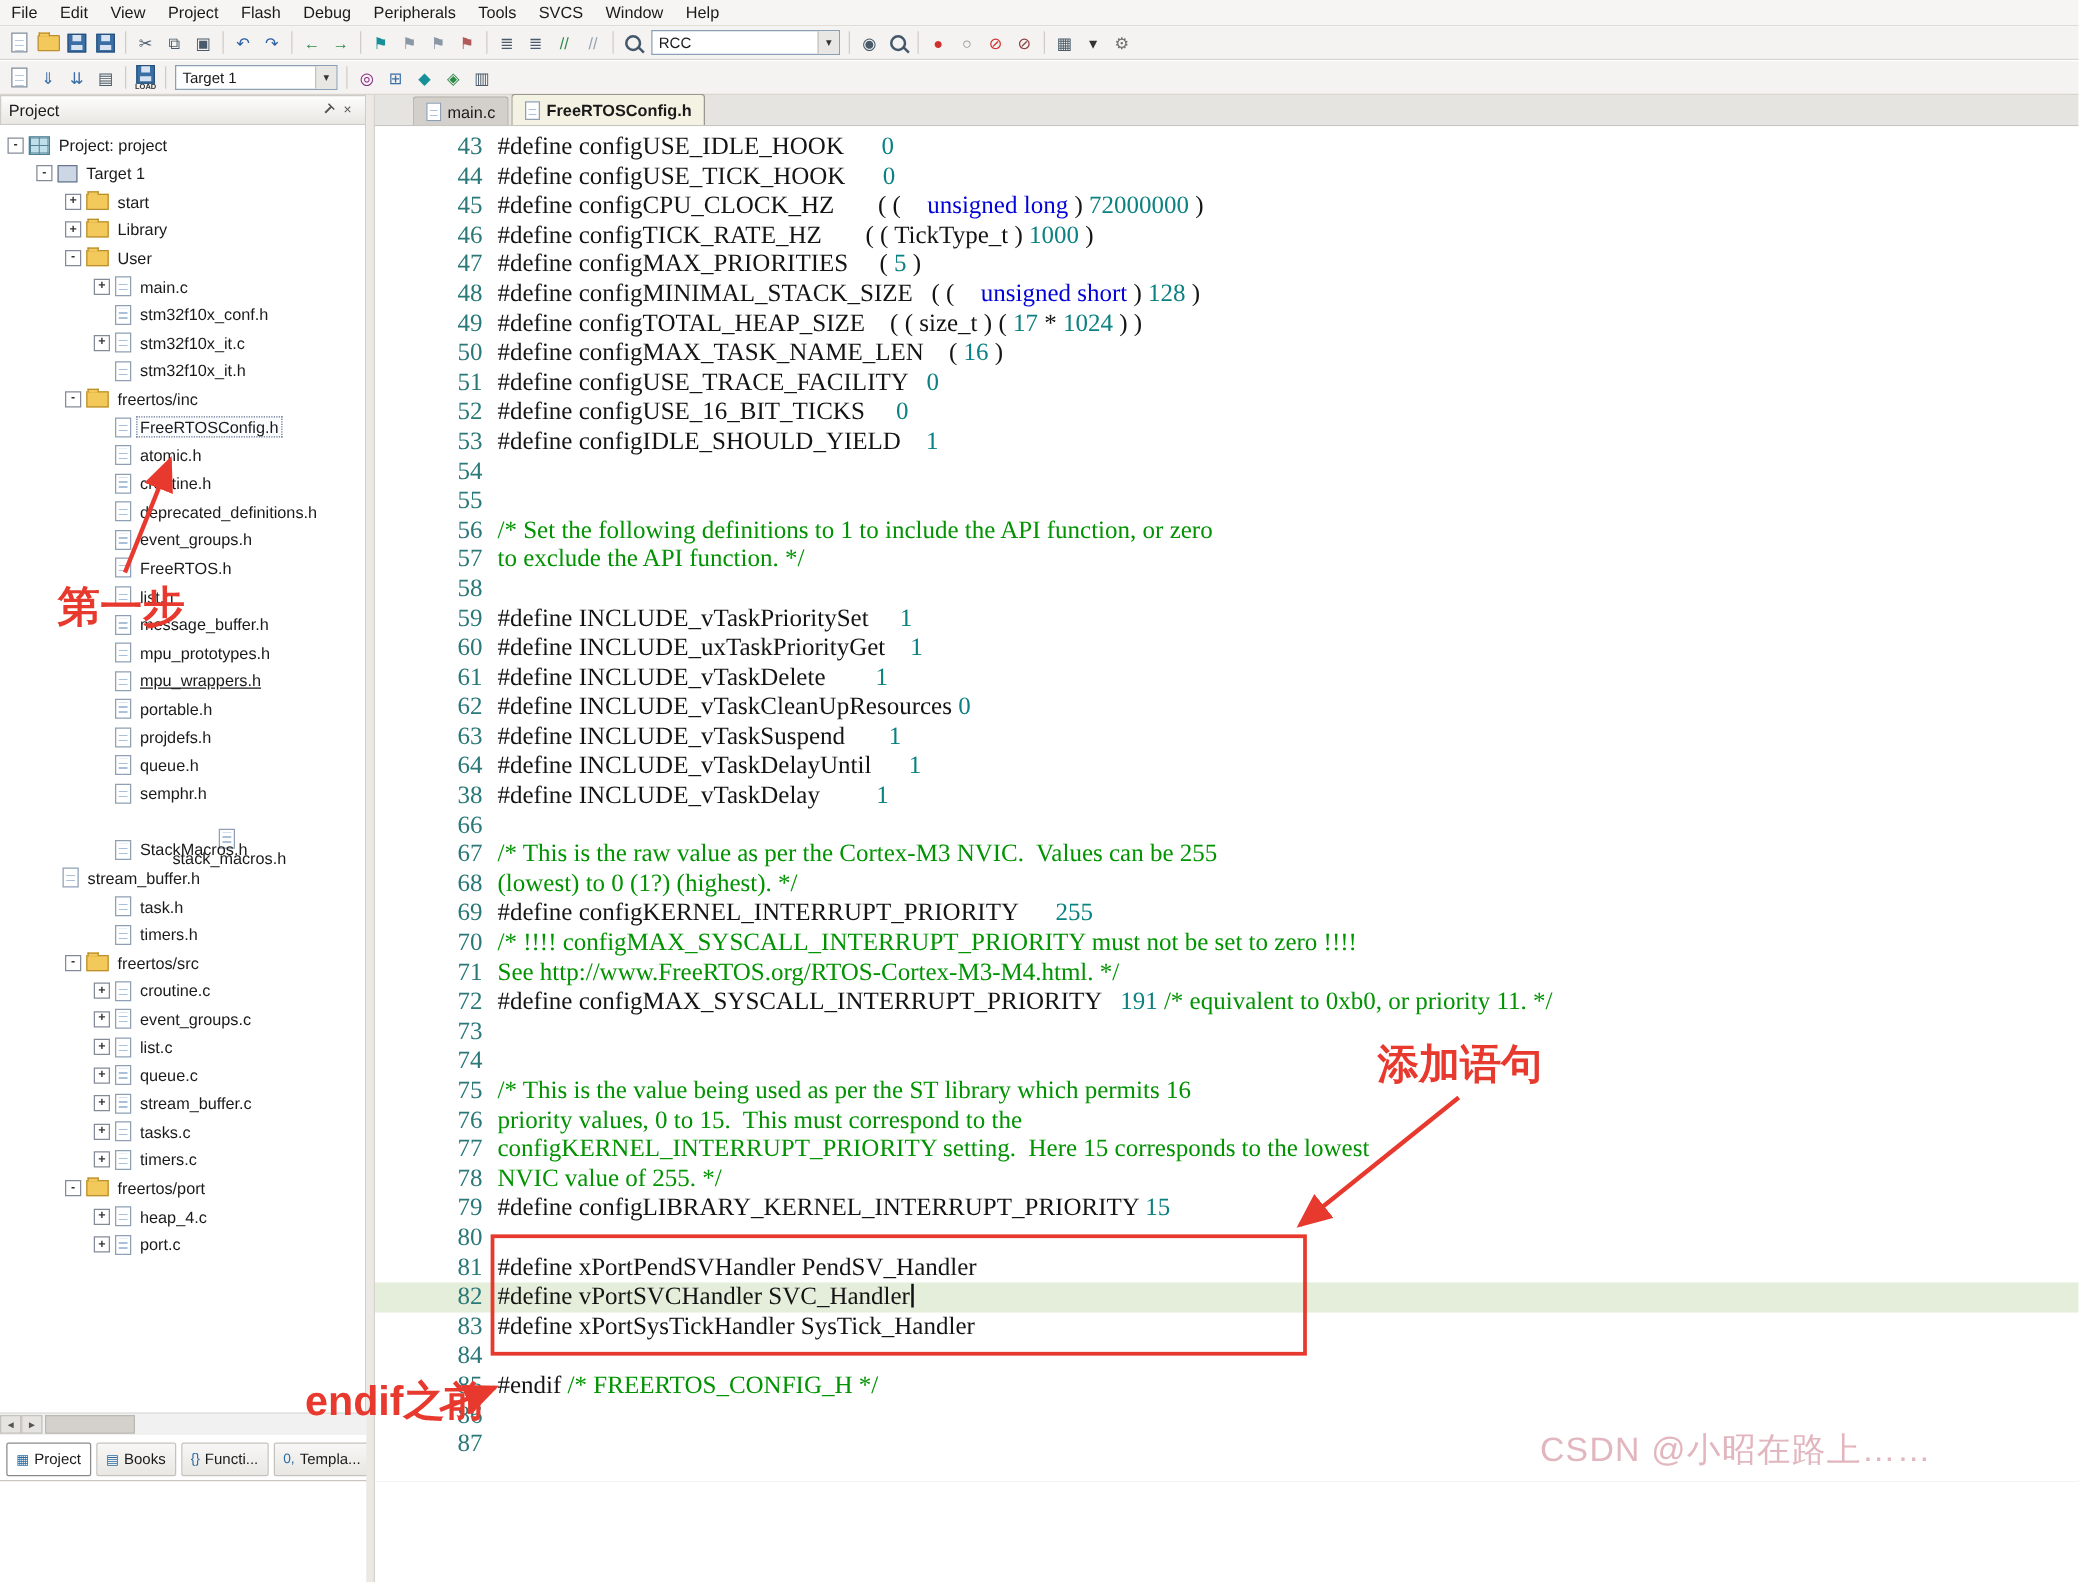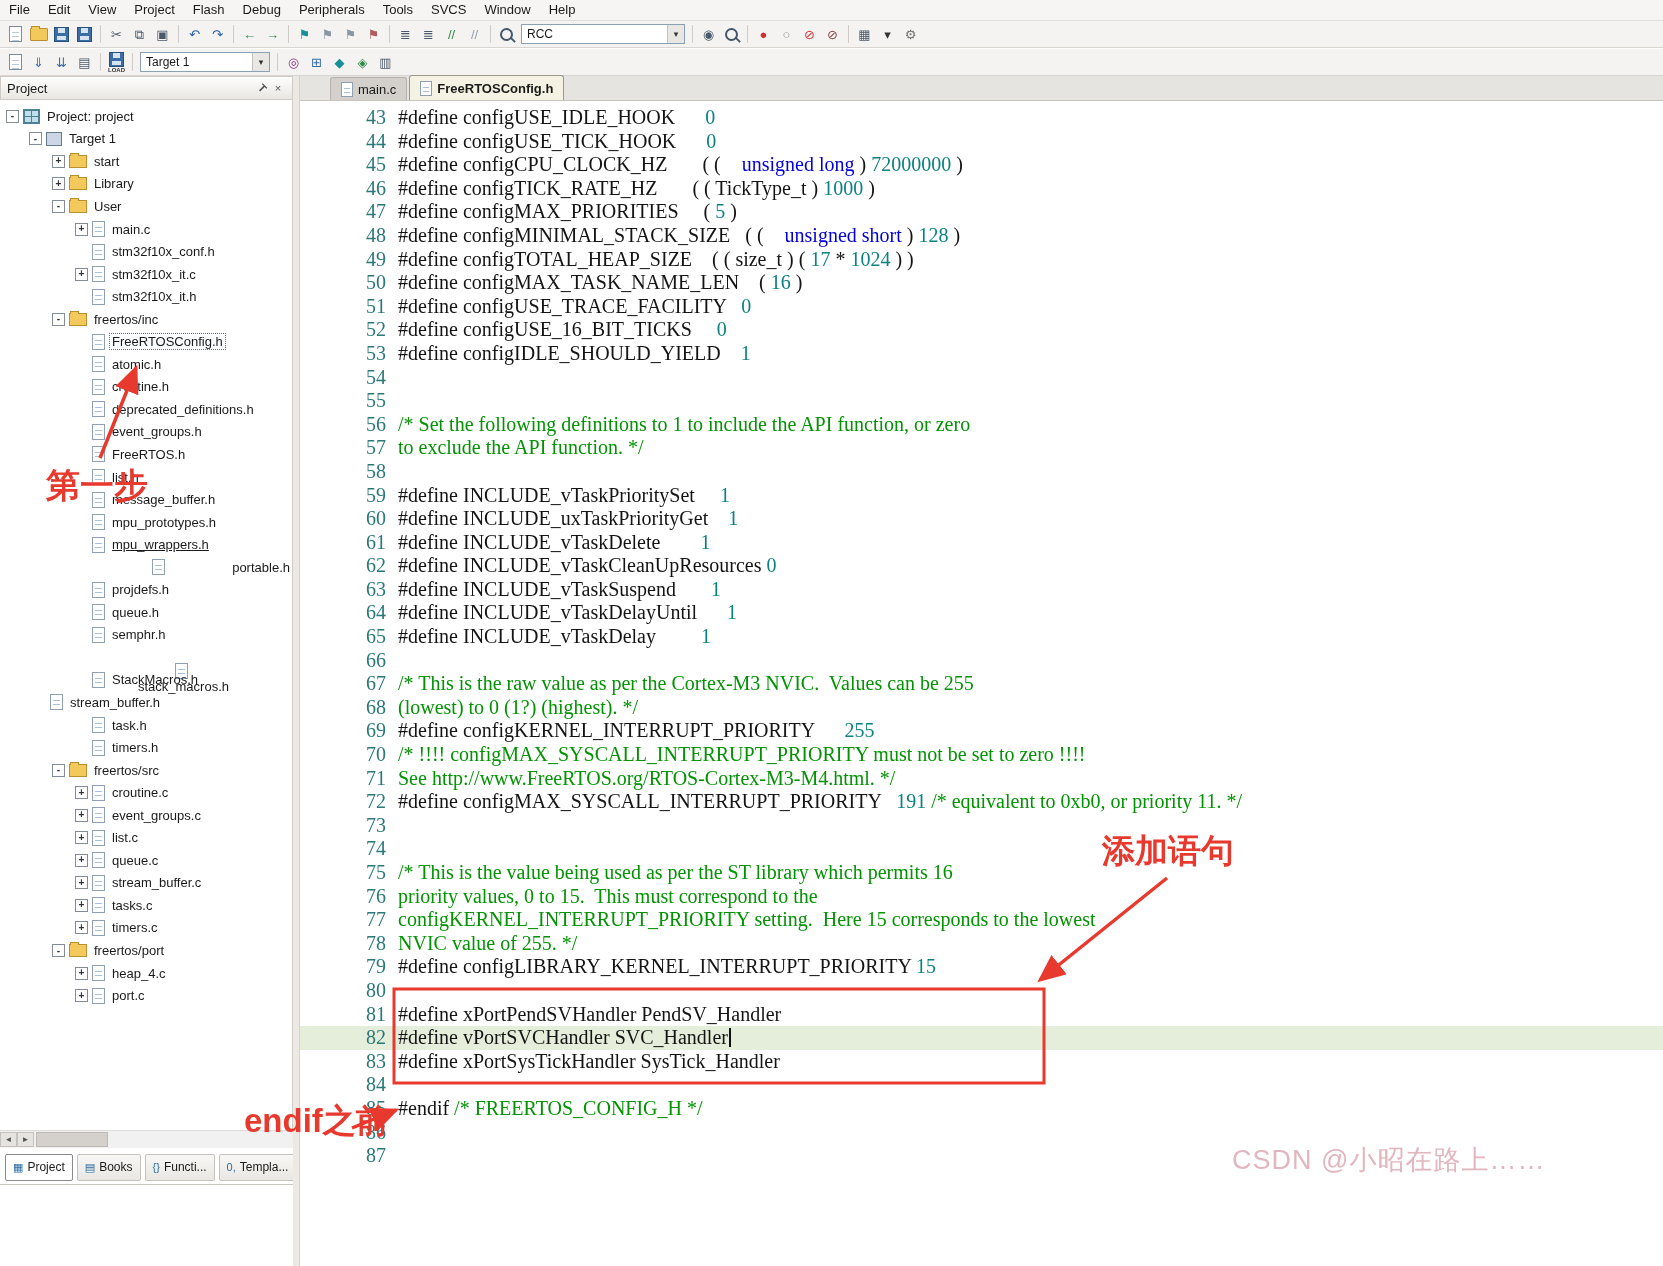--- a/index.html
+++ b/index.html
@@ -169,21 +169,21 @@
       <span class="ic">
         <span class="g" style="color: rgb(47, 138, 74);">//</span>
       </span>
       <span class="ic">
         <span class="g" style="color: rgb(151, 162, 173);">//</span>
       </span>
       <span class="tsep"></span>
       <span class="ic">
         <span class="magic"></span>
       </span>
-      <span class="combo" style="width: 164px; gap: 41px;">
+      <span class="combo" style="width: 151px; gap: 41px;">
         <span class="cval">RCC</span>
         <span class="carr">▾</span>
       </span>
       <span class="tsep"></span>
       <span class="ic">
         <span class="g" style="color: rgb(74, 90, 106);">◉</span>
       </span>
       <span class="ic">
         <span class="magic"></span>
       </span>
@@ -354,21 +354,21 @@
       <div class="trow" style="padding-left: 75px;">
         <span class="bxsp"></span>
         <span class="fic file"></span>
         <span class="tlabel">mpu_prototypes.h</span>
       </div>
       <div class="trow" style="padding-left: 75px; text-decoration: underline;">
         <span class="bxsp"></span>
         <span class="fic file"></span>
         <span class="tlabel">mpu_wrappers.h</span>
       </div>
-      <div class="trow" style="padding-left: 75px; justify-content: space-between;">
+      <div class="trow" style="padding-left: 75px;">
         <span class="bxsp"></span>
         <span class="fic file"></span>
         <span class="tlabel">portable.h</span>
       </div>
       <div class="trow" style="padding-left: 75px;">
         <span class="bxsp"></span>
         <span class="fic file"></span>
         <span class="tlabel">projdefs.h</span>
       </div>
       <div class="trow" style="padding-left: 75px;">
@@ -518,21 +518,21 @@
       <div class="cl"><span class="ln">55</span><span class="ct"></span></div>
       <div class="cl"><span class="ln">56</span><span class="ct"><span class="tk-c">/* Set the following definitions to 1 to include the API function, or zero</span></span></div>
       <div class="cl"><span class="ln">57</span><span class="ct"><span class="tk-c">to exclude the API function. */</span></span></div>
       <div class="cl"><span class="ln">58</span><span class="ct"></span></div>
       <div class="cl"><span class="ln">59</span><span class="ct"><span class="tk-p">#define INCLUDE_vTaskPrioritySet     </span><span class="tk-n">1</span></span></div>
       <div class="cl"><span class="ln">60</span><span class="ct"><span class="tk-p">#define INCLUDE_uxTaskPriorityGet    </span><span class="tk-n">1</span></span></div>
       <div class="cl"><span class="ln">61</span><span class="ct"><span class="tk-p">#define INCLUDE_vTaskDelete        </span><span class="tk-n">1</span></span></div>
       <div class="cl"><span class="ln">62</span><span class="ct"><span class="tk-p">#define INCLUDE_vTaskCleanUpResources </span><span class="tk-n">0</span></span></div>
       <div class="cl"><span class="ln">63</span><span class="ct"><span class="tk-p">#define INCLUDE_vTaskSuspend       </span><span class="tk-n">1</span></span></div>
       <div class="cl"><span class="ln">64</span><span class="ct"><span class="tk-p">#define INCLUDE_vTaskDelayUntil      </span><span class="tk-n">1</span></span></div>
-      <div class="cl"><span class="ln">65</span><span class="ct"><span class="tk-p">#define INCLUDE_vTaskDelay         </span><span class="tk-n">1</span></span></div>
+      <div class="cl"><span class="ln">38</span><span class="ct"><span class="tk-p">#define INCLUDE_vTaskDelay         </span><span class="tk-n">1</span></span></div>
       <div class="cl"><span class="ln">66</span><span class="ct"></span></div>
       <div class="cl"><span class="ln">67</span><span class="ct"><span class="tk-c">/* This is the raw value as per the Cortex-M3 NVIC.  Values can be 255</span></span></div>
       <div class="cl"><span class="ln">68</span><span class="ct"><span class="tk-c">(lowest) to 0 (1?) (highest). */</span></span></div>
       <div class="cl"><span class="ln">69</span><span class="ct"><span class="tk-p">#define configKERNEL_INTERRUPT_PRIORITY      </span><span class="tk-n">255</span></span></div>
       <div class="cl"><span class="ln">70</span><span class="ct"><span class="tk-c">/* !!!! configMAX_SYSCALL_INTERRUPT_PRIORITY must not be set to zero !!!!</span></span></div>
       <div class="cl"><span class="ln">71</span><span class="ct"><span class="tk-c">See http://www.FreeRTOS.org/RTOS-Cortex-M3-M4.html. */</span></span></div>
       <div class="cl"><span class="ln">72</span><span class="ct"><span class="tk-p">#define configMAX_SYSCALL_INTERRUPT_PRIORITY   </span><span class="tk-n">191</span><span class="tk-p"> </span><span class="tk-c">/* equivalent to 0xb0, or priority 11. */</span></span></div>
       <div class="cl"><span class="ln">73</span><span class="ct"></span></div>
       <div class="cl"><span class="ln">74</span><span class="ct"></span></div>
       <div class="cl"><span class="ln">75</span><span class="ct"><span class="tk-c">/* This is the value being used as per the ST library which permits 16</span></span></div>

